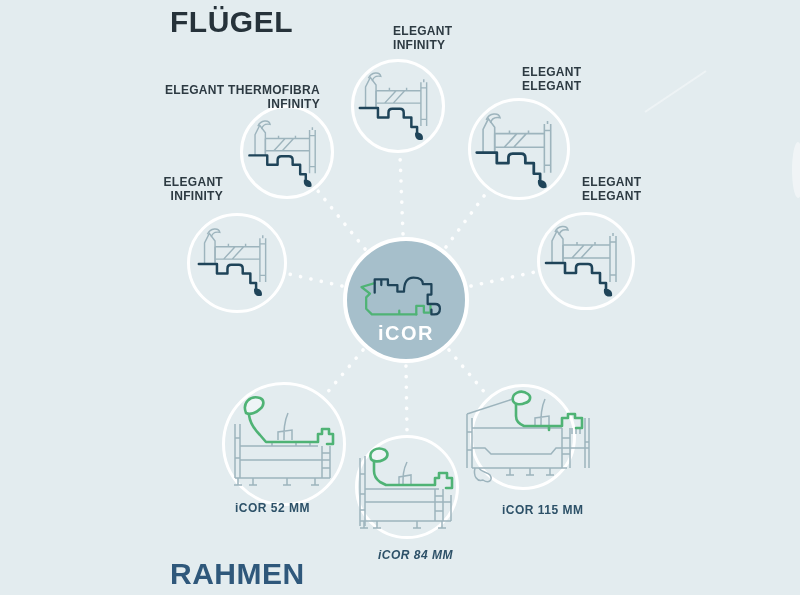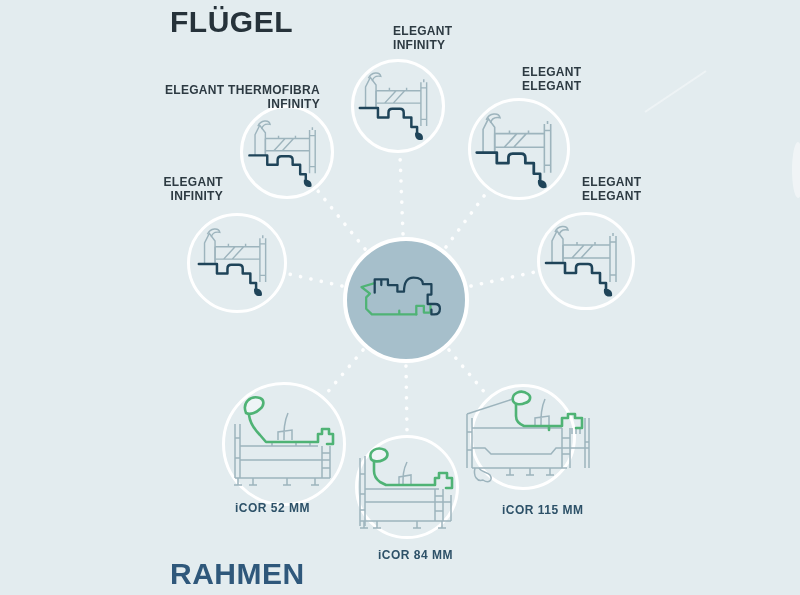--- a/index.html
+++ b/index.html
@@ -157,20 +157,21 @@
       <use href="#sash"></use>
     </svg>
   <svg class="profile" style="left:536px; top:217px;" width="100" height="88" viewBox="0 0 100 88">
       <use href="#sash"></use>
     </svg>
 
   <div class="center-circle"></div>
   <svg class="profile" style="left:352px; top:266px;" width="104" height="59" viewBox="0 0 110 62">
       <use href="#core"></use>
     </svg>
+  <div class="center-label">iCOR</div>
 
   <svg class="profile" style="left:222px; top:382px;" width="116" height="110" viewBox="0 0 116 110">
       <use href="#f76"></use>
     </svg>
   <svg class="profile" style="left:353px; top:448px;" width="104" height="88" viewBox="0 0 100 88">
       <use href="#f84"></use>
     </svg>
   <svg class="profile" style="left:455px; top:392px;" width="140" height="100" viewBox="0 0 140 100">
       <use href="#f115"></use>
     </svg>
@@ -190,16 +191,16 @@
   <div class="node-label right" style="right:577px; top:176px;">
     <span>ELEGANT</span><br>
     <span>INFINITY</span>
   </div>
   <div class="node-label" style="left:582px; top:176px;">
     <span>ELEGANT</span><br>
     <span>ELEGANT</span>
   </div>
 
   <div class="frame-label" style="left:235px; top:501px;">iCOR 52 MM</div>
-  <div class="frame-label" style="left:378px; top:548px;">iCOR 84 MM</div>
+  <div class="frame-label" style="left:378px; top:548px;font-style:italic;">iCOR 84 MM</div>
   <div class="frame-label" style="left:502px; top:503px;text-align:right;">iCOR 115 MM</div>
 
 </div>
 
 </body></html>

